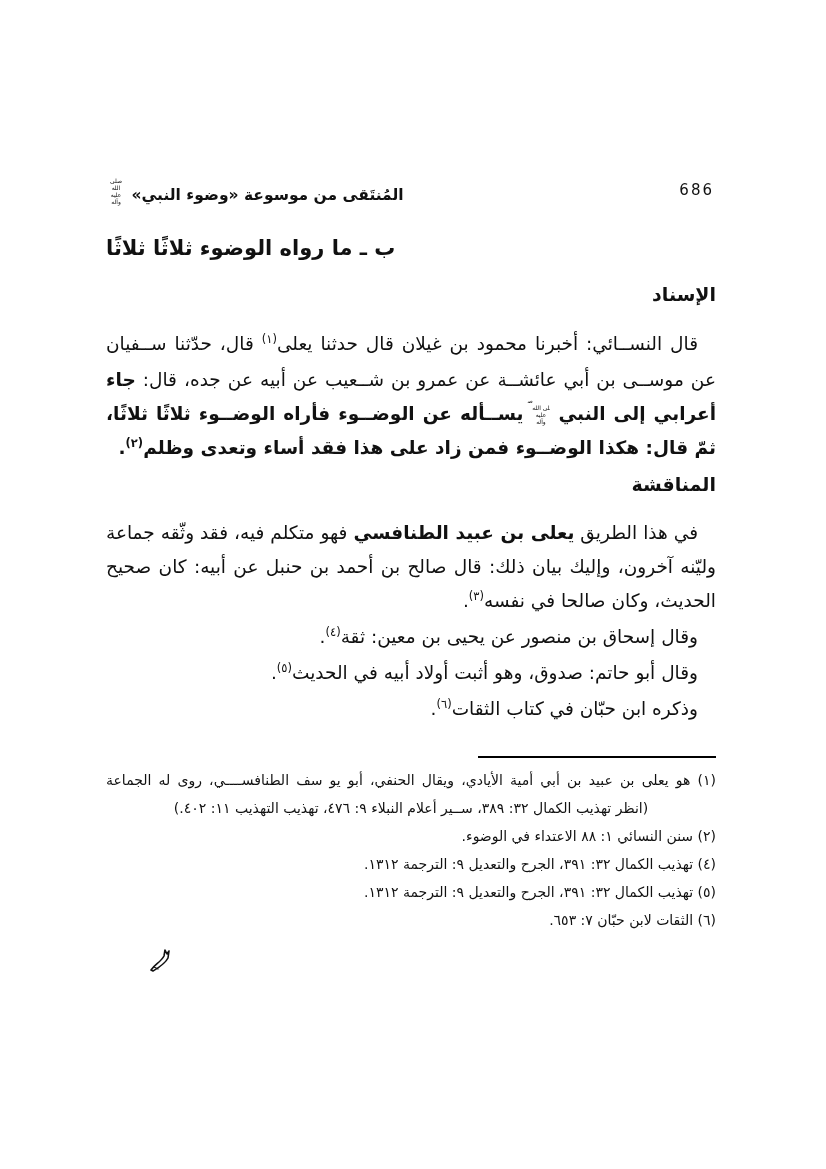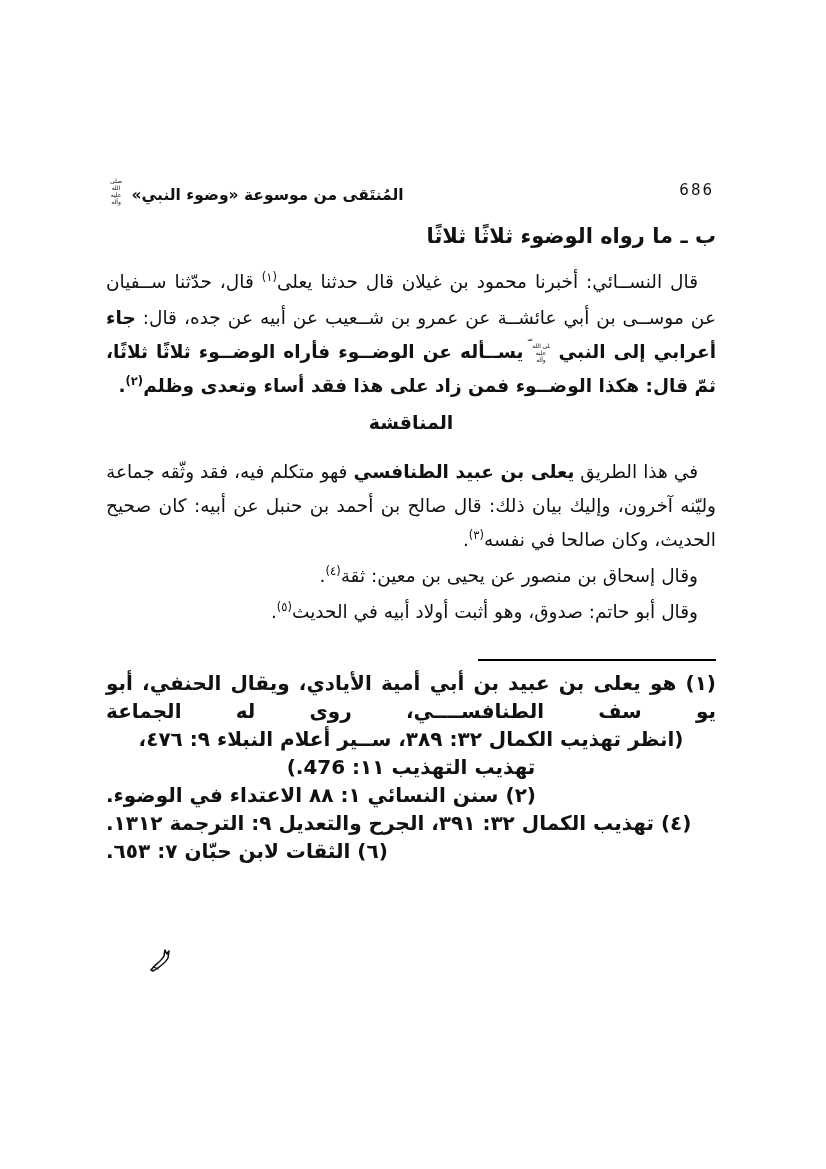--- a/index.html
+++ b/index.html
@@ -43,35 +43,35 @@
     font-size: 6px;
     line-height: 1.15;
     text-align: center;
     font-weight: normal;
     vertical-align: -4px;
     white-space: normal;
     word-break: break-word;
   }
   
   .chapter-heading {
-    margin-top: 14px;
-    text-align: right;
+    margin-top: 26px;
+    text-align: left;
     font-size: 21px;
     font-weight: bold;
     line-height: 30px;
     letter-spacing: 0.3px;
   }
   
   .section-title {
     margin-top: 8px;
     font-size: 19px;
     font-weight: bold;
     line-height: 34px;
   }
-  .section-title.discussion { margin-top: 0; text-align: center; }
+  .section-title.discussion { margin-top: 0; }
   
   .body-text p {
     margin: 0;
     font-size: 18.5px;
     line-height: 34px;
     text-align: justify;
   }
   .body-text p.indent { text-indent: 18px; }
   .b { font-weight: bold; }
   .fnref {
@@ -83,27 +83,26 @@
   .b .fnref, .fnref.bold-ref { font-weight: bold; }
   
   .footnote-separator {
     width: 238px;
     height: 2px;
     background: #000000;
     margin-top: 28px;
   }
   .footnotes {
     margin-top: 8px;
-    font-size: 20px;
+    font-size: 14px;
     line-height: 28px;
-    font-weight: bold;
   }
   .footnotes p {
     margin: 0;
-    text-align: left;
+    text-align: right;
   }
   .footnotes p.stretch {
     text-align: justify;
     text-align-last: justify;
   }
   .footnotes p.centered {
     text-align: center;
   }
   
   .catchword {
@@ -122,20 +121,21 @@
   <header class="running-header">
     <div class="page-number">686</div>
     <div class="book-title">
       <span>المُنتَقى من موسوعة «وضوء النبي»</span>
       <span class="salawat">صلى الله عليه وآله</span>
     </div>
   </header>
 
   <h1 class="chapter-heading">ب ـ ما رواه الوضوء ثلاثًا ثلاثًا</h1>
 
+  <h2 class="section-title">الإسناد</h2>
 
   <div class="body-text">
     <p class="indent">
       <span>قال النســائي: أخبرنا محمود بن غيلان قال حدثنا يعلى</span><span class="fnref">(١)</span><span> قال، حدّثنا ســفيان عن موســى بن أبي عائشــة عن عمرو بن شــعيب عن أبيه عن جده، قال: </span><span class="b">جاء أعرابي إلى النبي</span>
       <span class="salawat">صلى الله عليه وآله</span>
       <span class="b">يســأله عن الوضــوء فأراه الوضــوء ثلاثًا ثلاثًا، ثمّ قال: هكذا الوضــوء فمن زاد على هذا فقد أساء وتعدى وظلم</span><span class="fnref bold-ref">(٢)</span><span class="b">.</span>
     </p>
   </div>
 
   <h2 class="section-title discussion">المناقشة</h2>
@@ -143,29 +143,33 @@
   <div class="body-text">
     <p class="indent">
       <span>في هذا الطريق </span><span class="b">يعلى بن عبيد الطنافسي</span><span> فهو متكلم فيه، فقد وثّقه جماعة وليّنه آخرون، وإليك بيان ذلك: قال صالح بن أحمد بن حنبل عن أبيه: كان صحيح الحديث، وكان صالحا في نفسه</span><span class="fnref">(٣)</span><span>.</span>
     </p>
     <p class="indent">
       <span>وقال إسحاق بن منصور عن يحيى بن معين: ثقة</span><span class="fnref">(٤)</span><span>.</span>
     </p>
     <p class="indent">
       <span>وقال أبو حاتم: صدوق، وهو أثبت أولاد أبيه في الحديث</span><span class="fnref">(٥)</span><span>.</span>
     </p>
+    <p class="indent">
+      <span>وذكره ابن حبّان في كتاب الثقات</span><span class="fnref">(٦)</span><span>.</span>
+    </p>
   </div>
 
   <div class="footnote-separator"></div>
 
   <div class="footnotes">
     <p class="stretch">(١) هو يعلى بن عبيد بن أبي أمية الأيادي، ويقال الحنفي، أبو يو سف الطنافســــي، روى له الجماعة</p>
-    <p class="centered">(انظر تهذيب الكمال ٣٢: ٣٨٩، ســير أعلام النبلاء ٩: ٤٧٦، تهذيب التهذيب ١١: 476.)</p>
+    <p class="centered">(انظر تهذيب الكمال ٣٢: ٣٨٩، ســير أعلام النبلاء ٩: ٤٧٦، تهذيب التهذيب ١١: ٤٠٢.)</p>
     <p>(٢) سنن النسائي ١: ٨٨ الاعتداء في الوضوء.</p>
     <p>(٤) تهذيب الكمال ٣٢: ٣٩١، الجرح والتعديل ٩: الترجمة ١٣١٢.</p>
+    <p>(٥) تهذيب الكمال ٣٢: ٣٩١، الجرح والتعديل ٩: الترجمة ١٣١٢.</p>
     <p>(٦) الثقات لابن حبّان ٧: ٦٥٣.</p>
   </div>
 
   <div class="catchword">
     <svg width="26" height="30" viewBox="0 0 26 30" xmlns="http://www.w3.org/2000/svg">
       <path d="M3 24 C7 18, 13 16, 16 10 L17 4 L19 8 L21 5 L20 12 C17 18, 10 22, 5 25 Z" fill="none" stroke="#111" stroke-width="1.6" stroke-linejoin="round" stroke-linecap="round"></path>
       <path d="M6 21 L10 23" stroke="#111" stroke-width="1.2" stroke-linecap="round"></path>
     </svg>
   </div>
 

